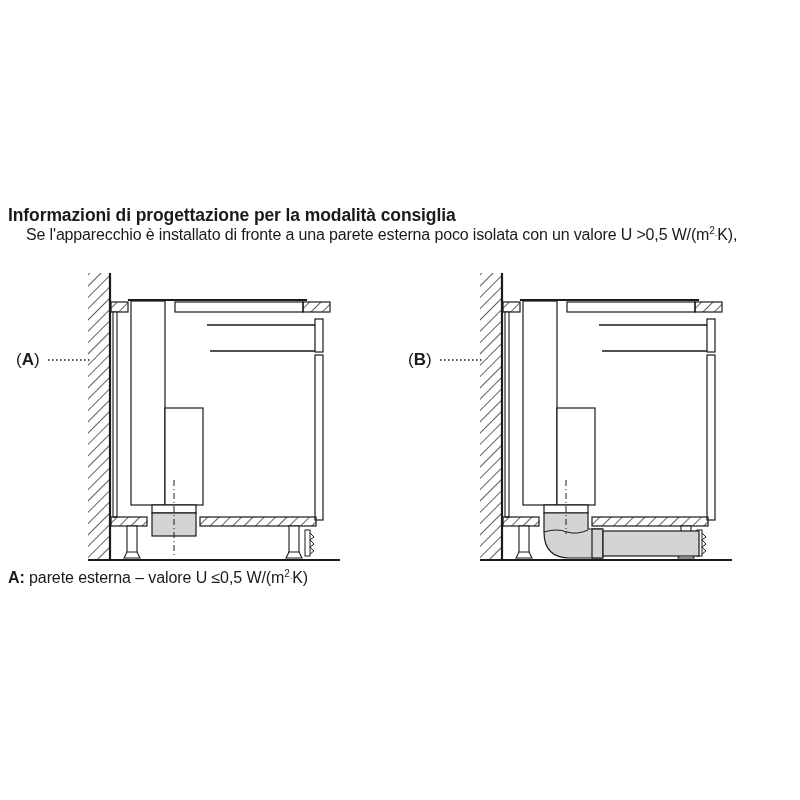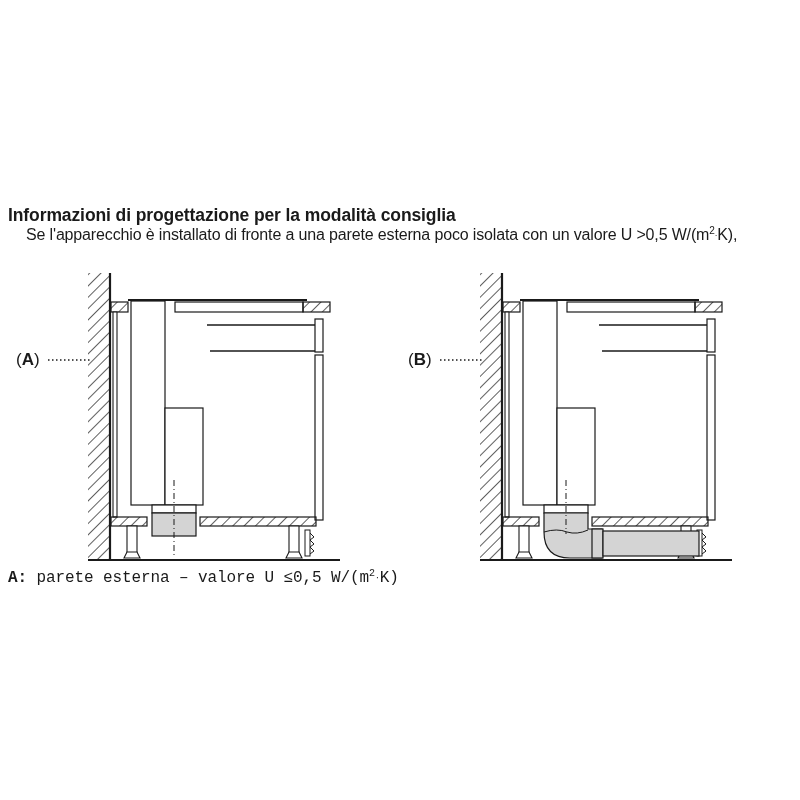--- a/index.html
+++ b/index.html
@@ -1,19 +1,19 @@
 <!DOCTYPE html>
 <html><head>
 <meta charset="utf-8">
 <style>
   html, body { margin:0; padding:0; background:#ffffff; }
   body { width:800px; height:800px; position:relative; overflow:hidden; font-family:"Liberation Sans", sans-serif; color:#1a1a1a; }
   .title { position:absolute; left:8px; top:205px; font-size:17.5px; font-weight:bold; white-space:nowrap; letter-spacing:-0.1px; }
   .para { position:absolute; left:8px; top:225px; font-size:16px; line-height:20px; white-space:nowrap; letter-spacing:-0.15px;margin-left:18px; }
-  .legend { position:absolute; left:8px; top:569px; font-size:16px; line-height:18px; white-space:nowrap; letter-spacing:-0.1px;font-family:Liberation Mono, monospace; }
+  .legend { position:absolute; left:8px; top:569px; font-size:16px; line-height:18px; white-space:nowrap; letter-spacing:-0.1px; }
   .legend b { font-weight:bold; }
   sup { font-size:10px; vertical-align:6px; line-height:0; }
   .dotc { font-size:8px; vertical-align:2px; }
   svg.diag { position:absolute; left:0; top:0; }
   .label { position:absolute; font-size:17px; font-weight:bold; }
   .label .paren { font-weight:normal; }
 </style>
 </head>
 <body>
 

